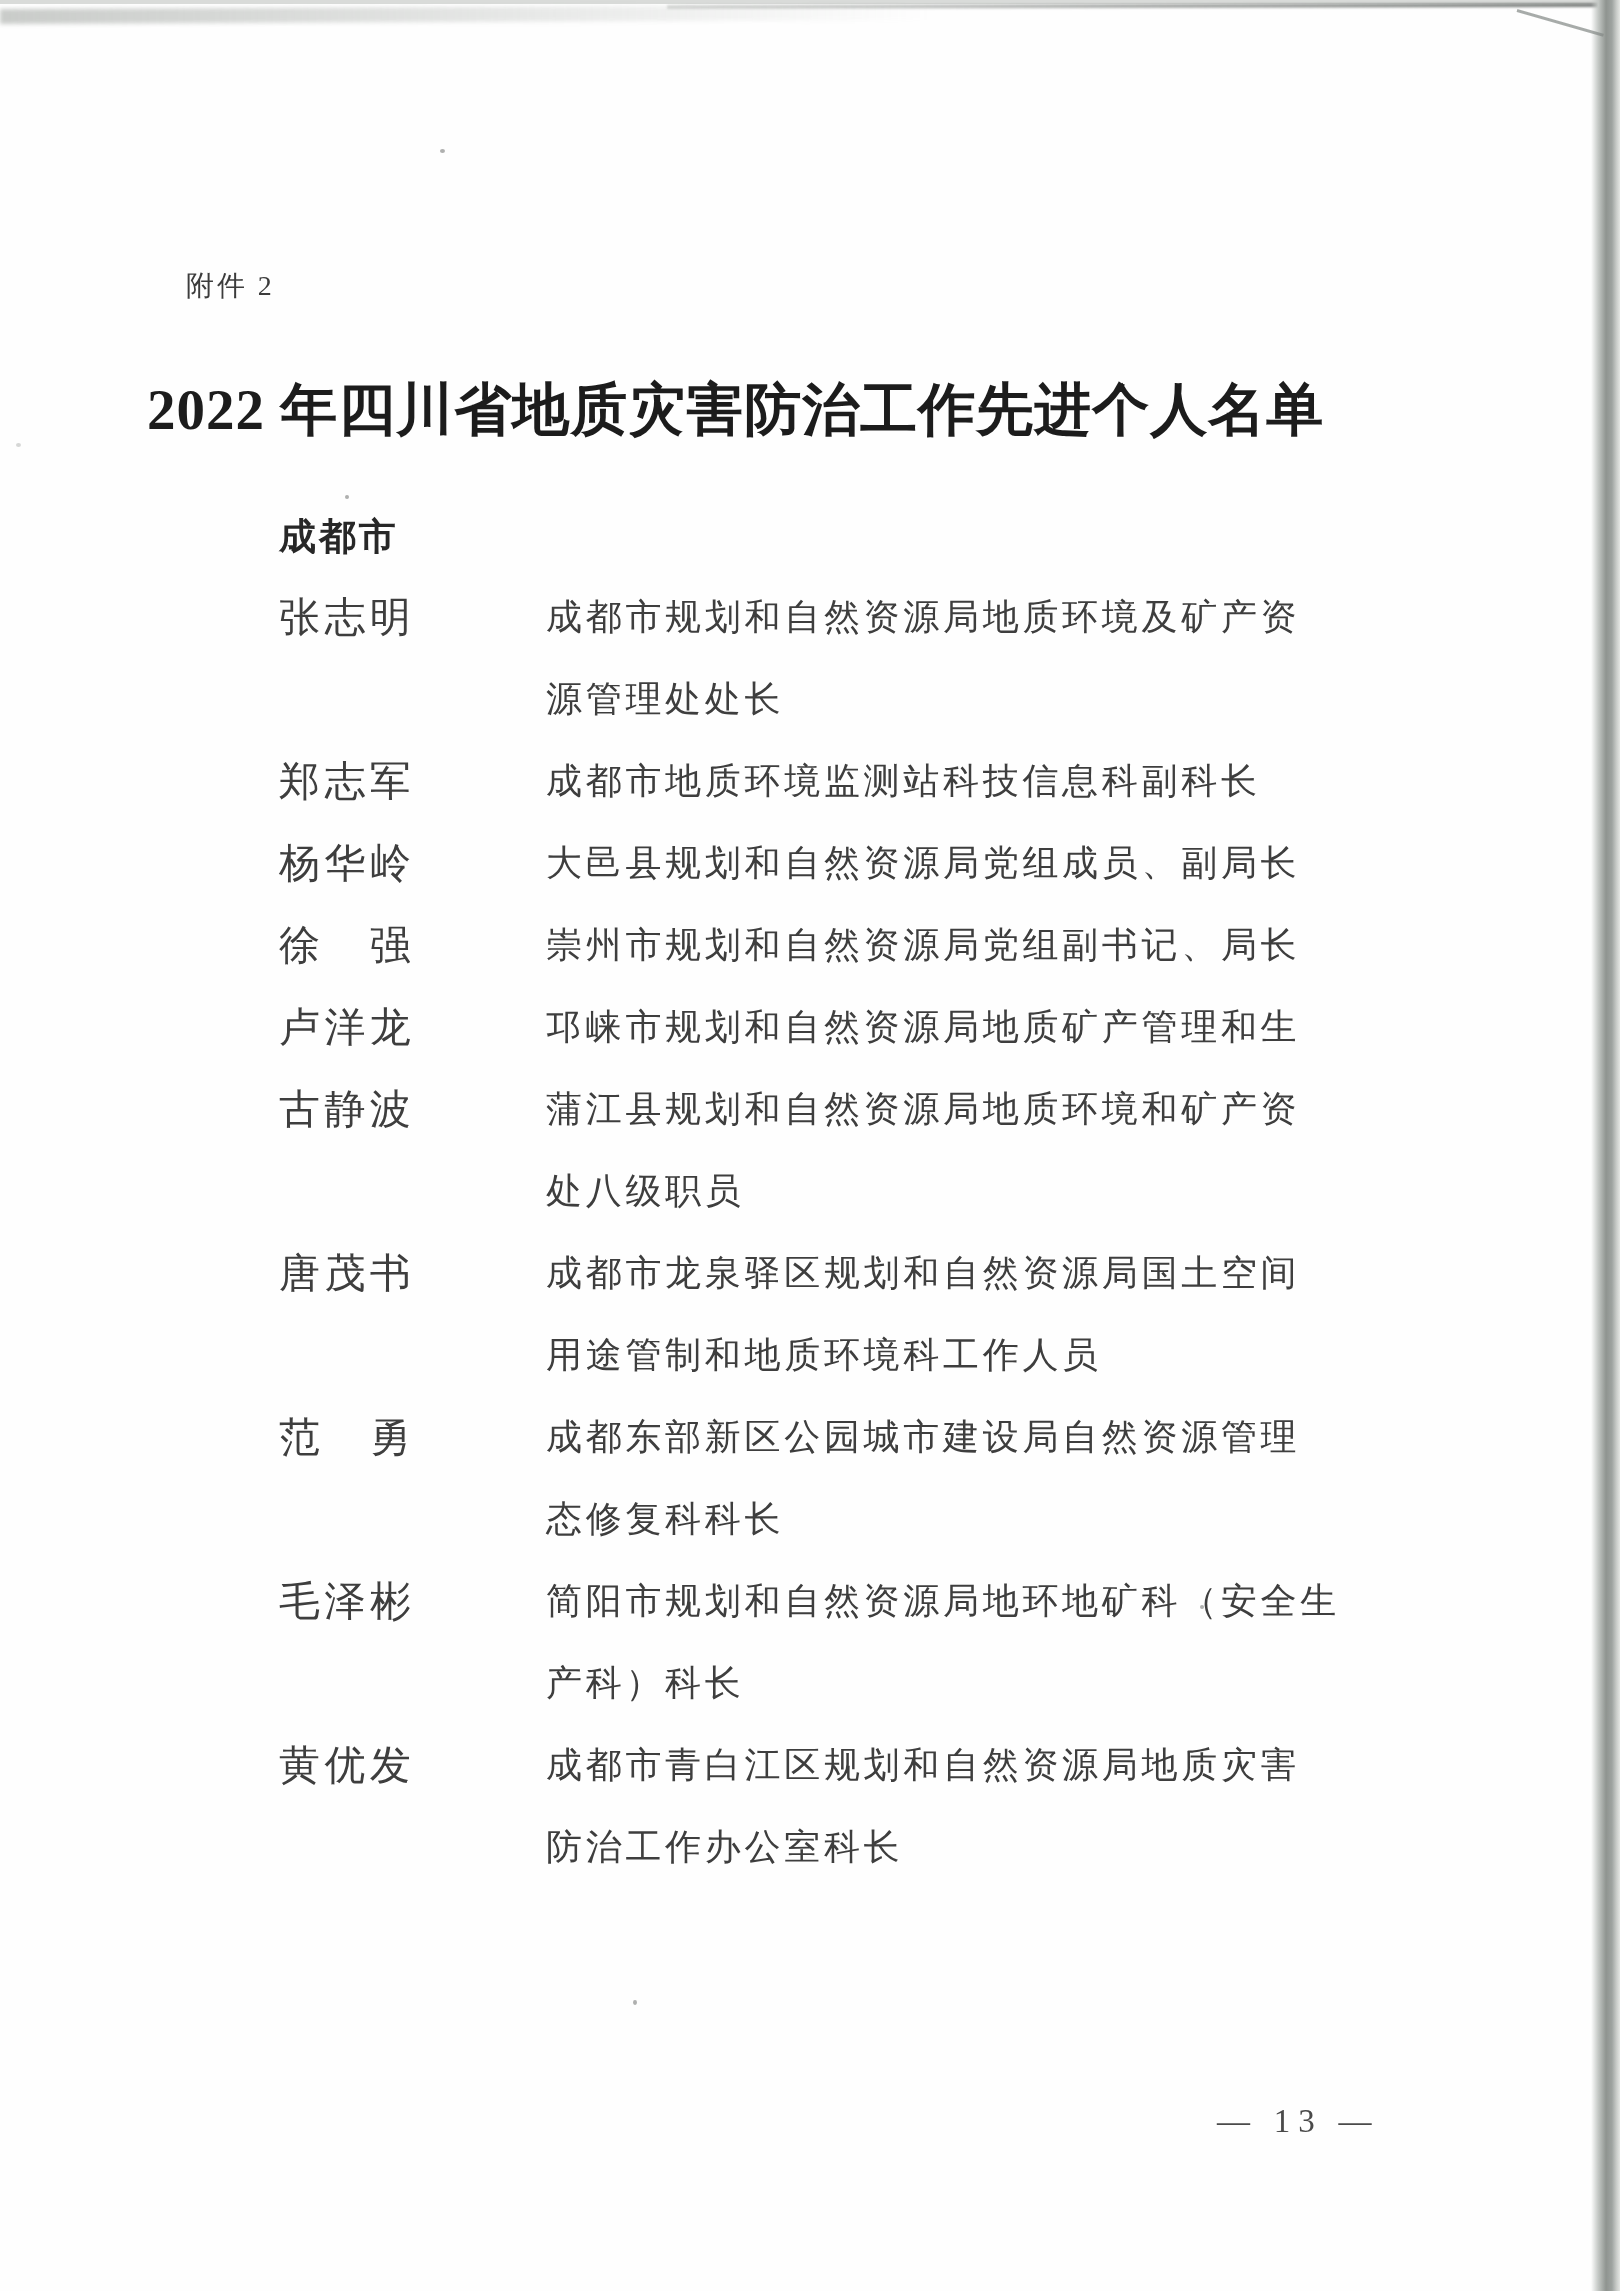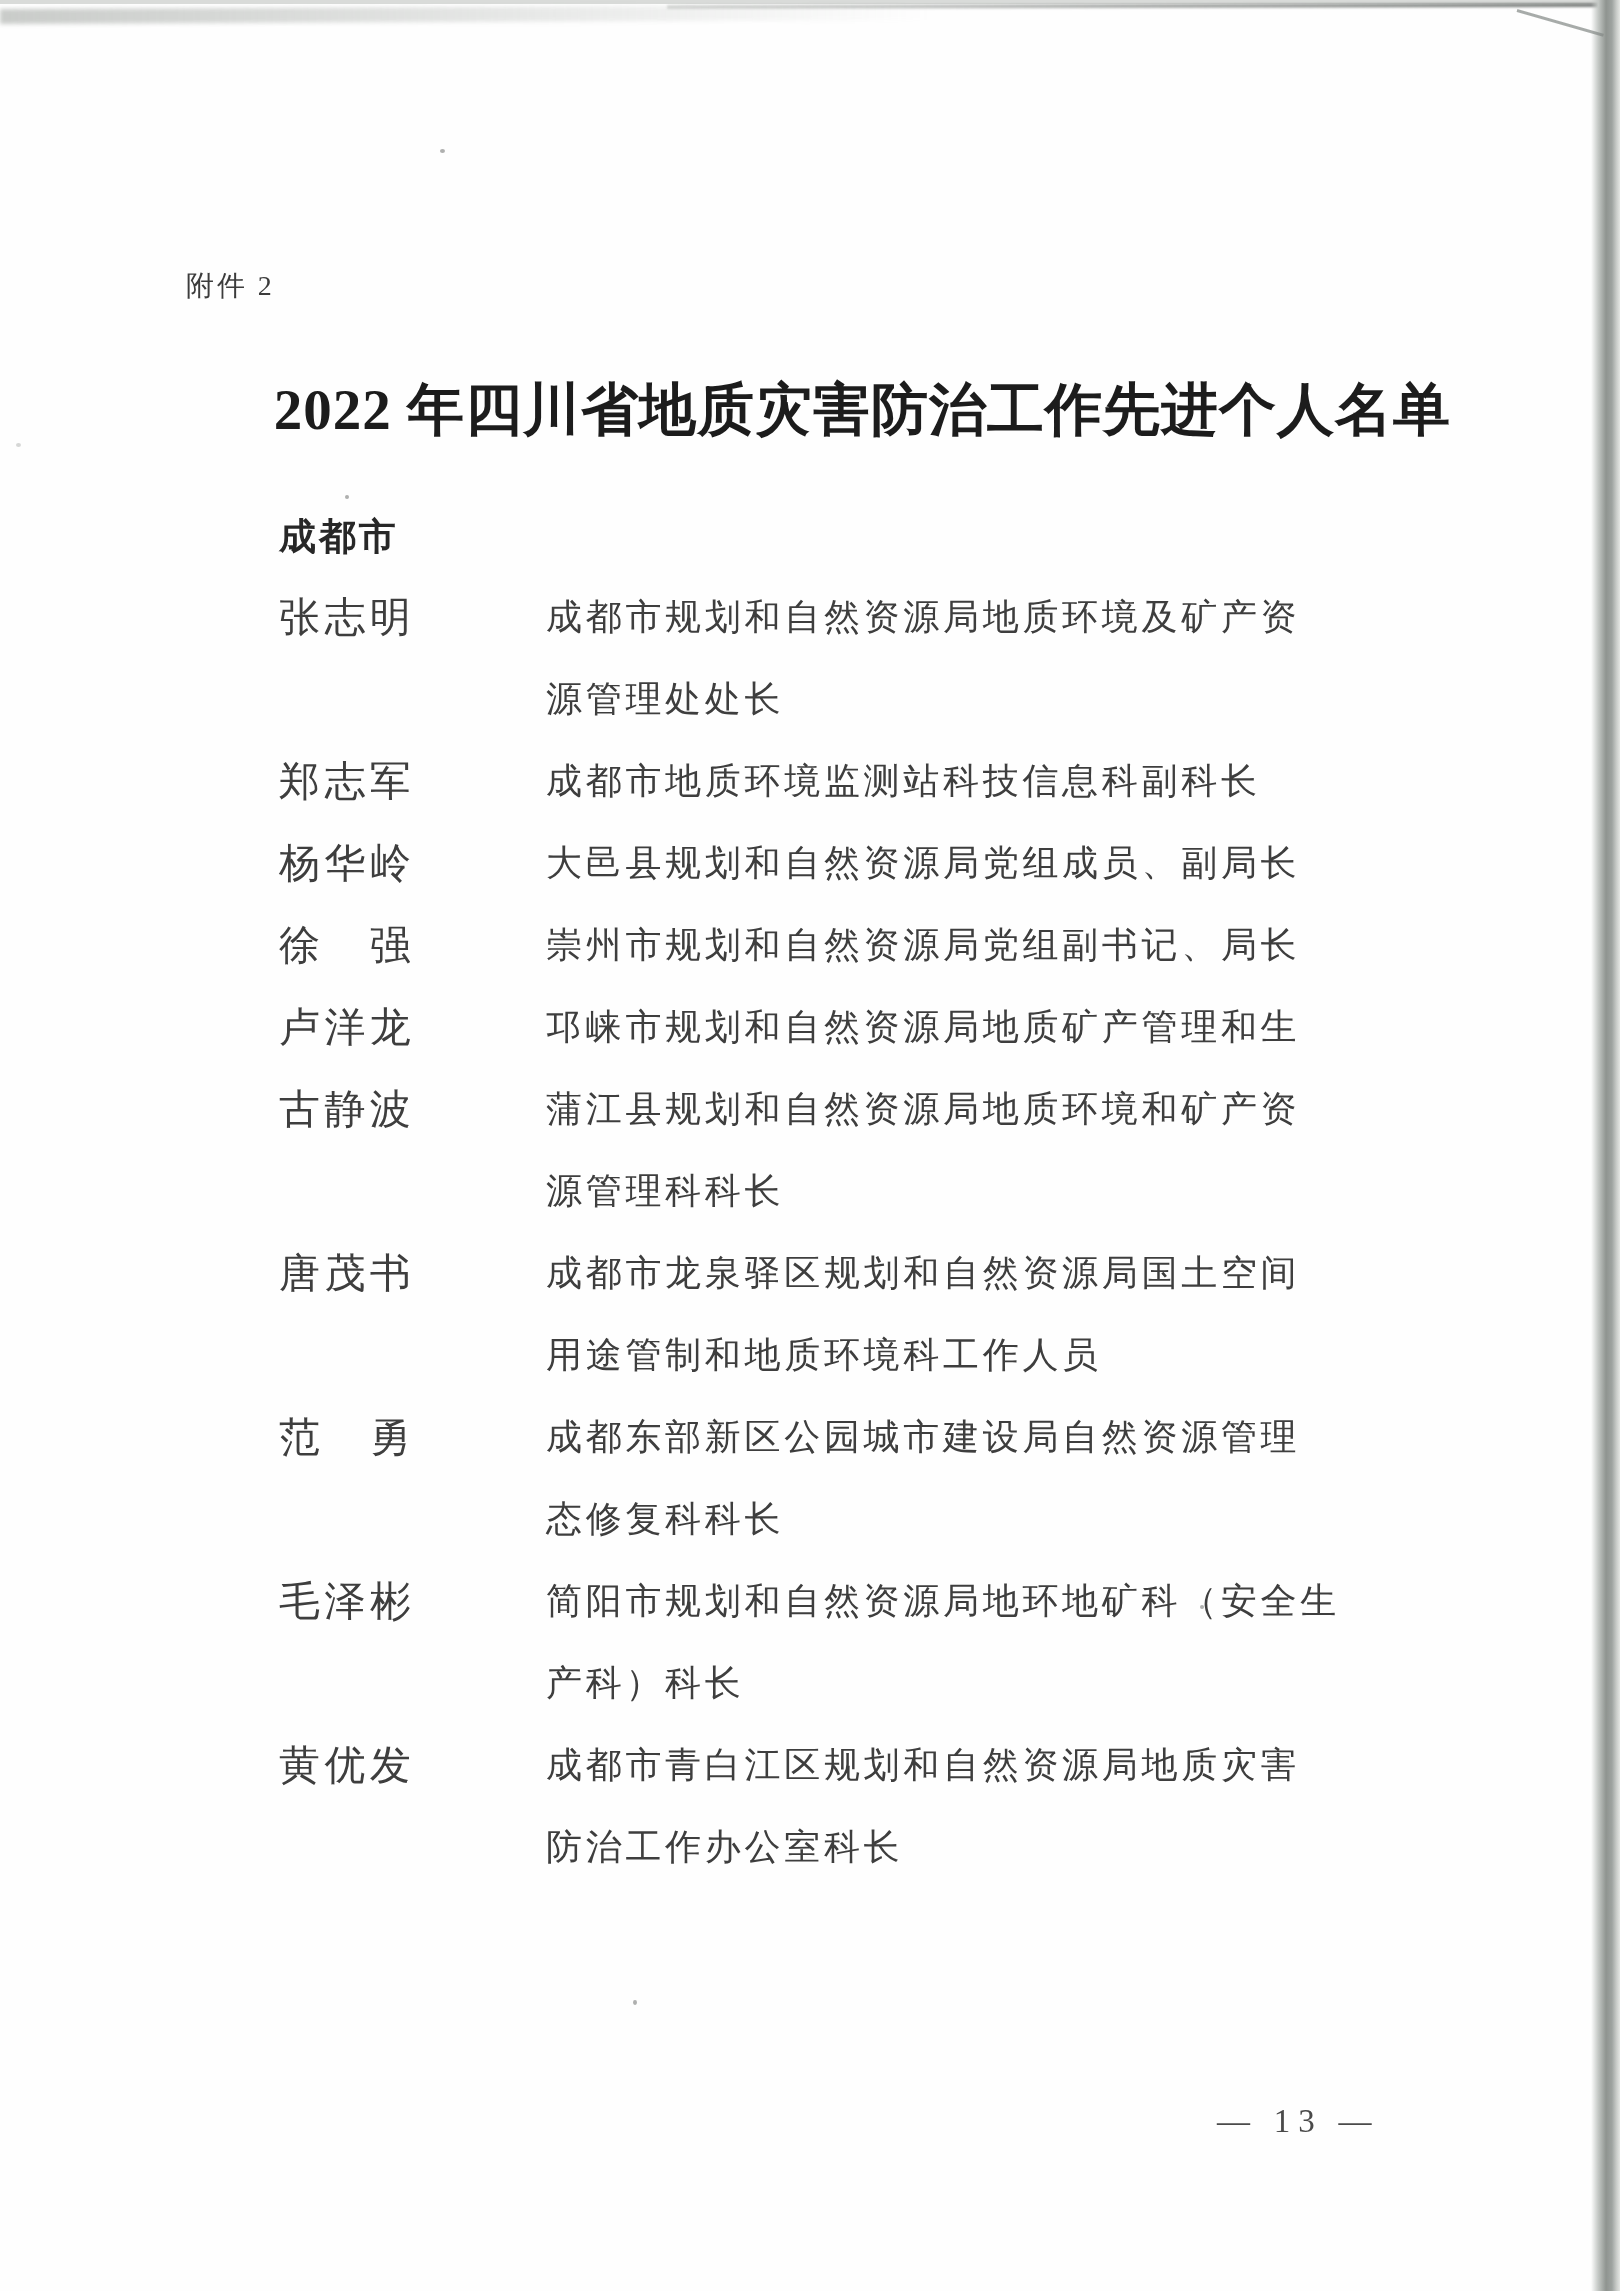--- a/index.html
+++ b/index.html
@@ -66,21 +66,21 @@
     position: absolute;
     left: 186px; top: 267px;
     font-size: 28px;
     letter-spacing: 2.9px;
     color: #3c3c3c;
   }
   .doc-title {
     position: absolute;
     left: 147px; top: 372px;
     width: 1304px;
-    text-align: right;
+    text-align: left;
     font-size: 57px;
     font-weight: bold;
     letter-spacing: 1px;
     color: #1c1c1c;
     white-space: nowrap;
   }
   .city-heading {
     position: absolute;
     left: 279px; top: 512px;
     font-family: "Liberation Sans", sans-serif;
@@ -179,21 +179,21 @@
     <span class="name">卢洋龙</span>
     <div class="positions">
           <div class="pos-line">邛崃市规划和自然资源局地质矿产管理和生</div>
         </div>
   </div>
 
   <div class="entry">
     <span class="name">古静波</span>
     <div class="positions">
           <div class="pos-line">蒲江县规划和自然资源局地质环境和矿产资</div>
-          <div class="pos-line">源管理科科长</div>
+          <div class="pos-line">处八级职员</div>
         </div>
   </div>
 
   <div class="entry">
     <span class="name">唐茂书</span>
     <div class="positions">
           <div class="pos-line">成都市龙泉驿区规划和自然资源局国土空间</div>
           <div class="pos-line">用途管制和地质环境科工作人员</div>
         </div>
   </div>

